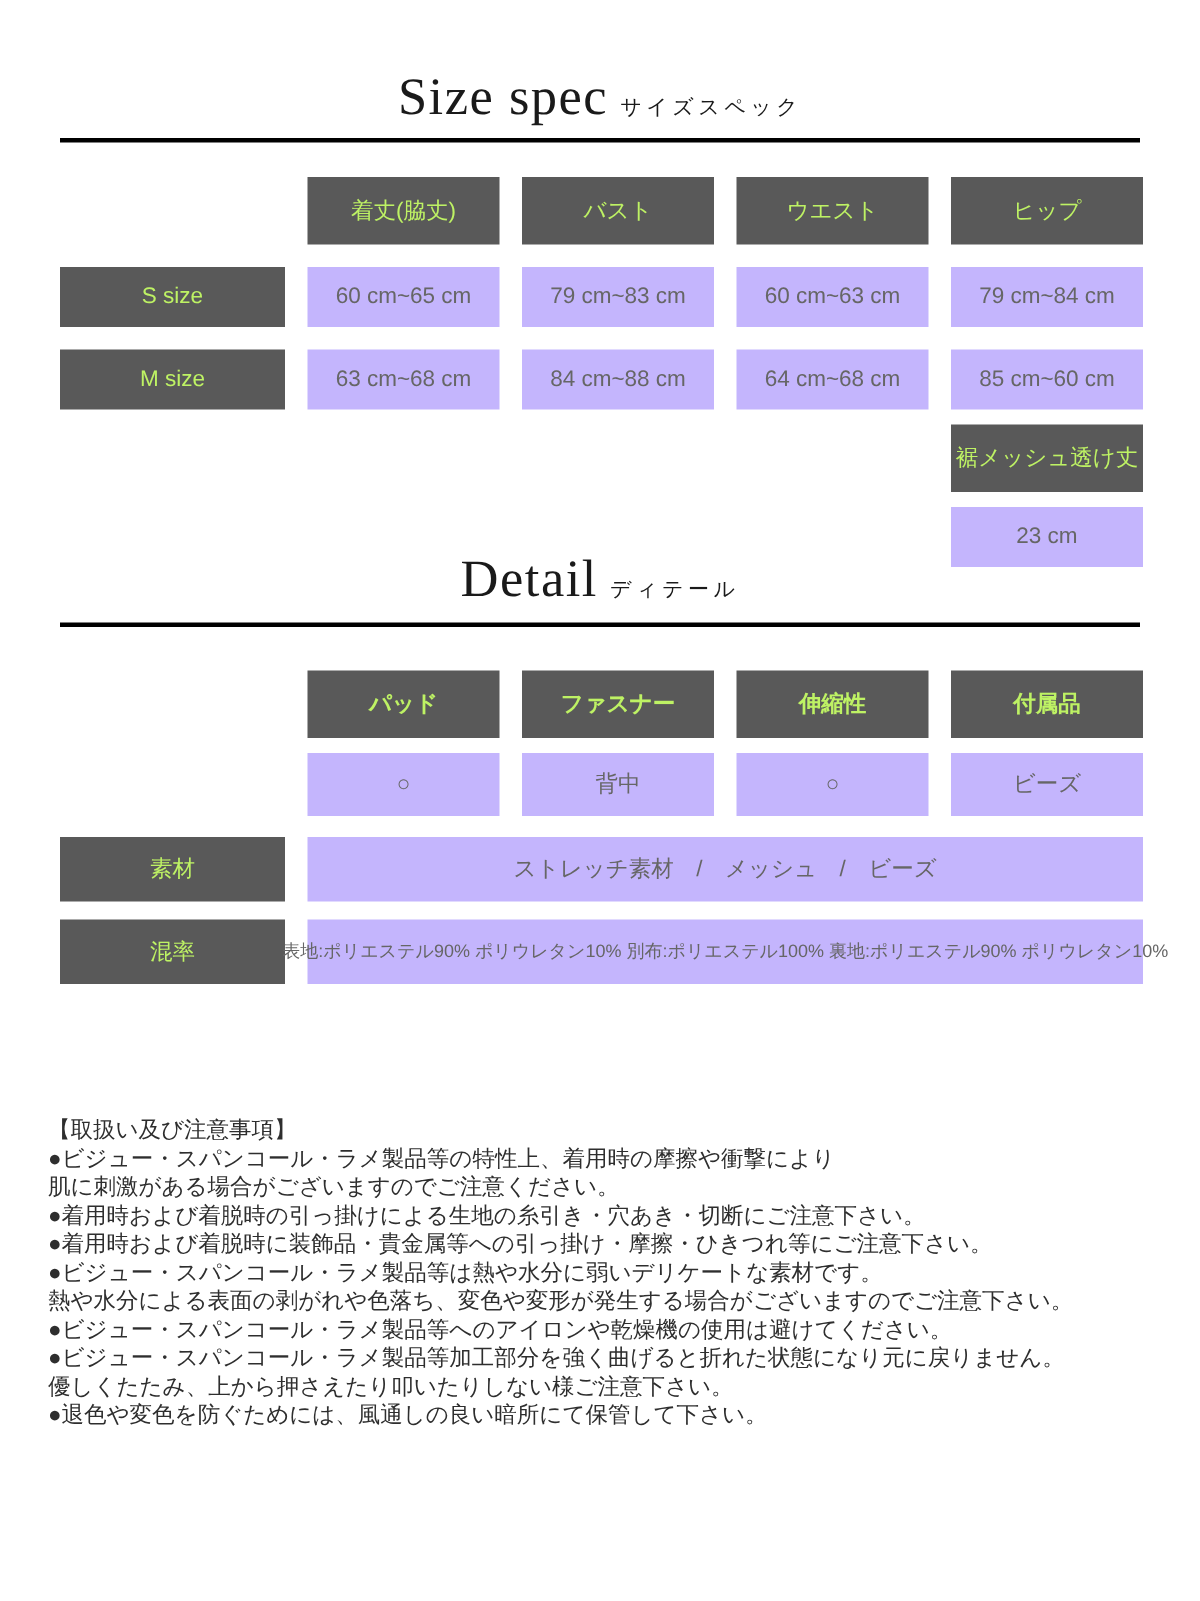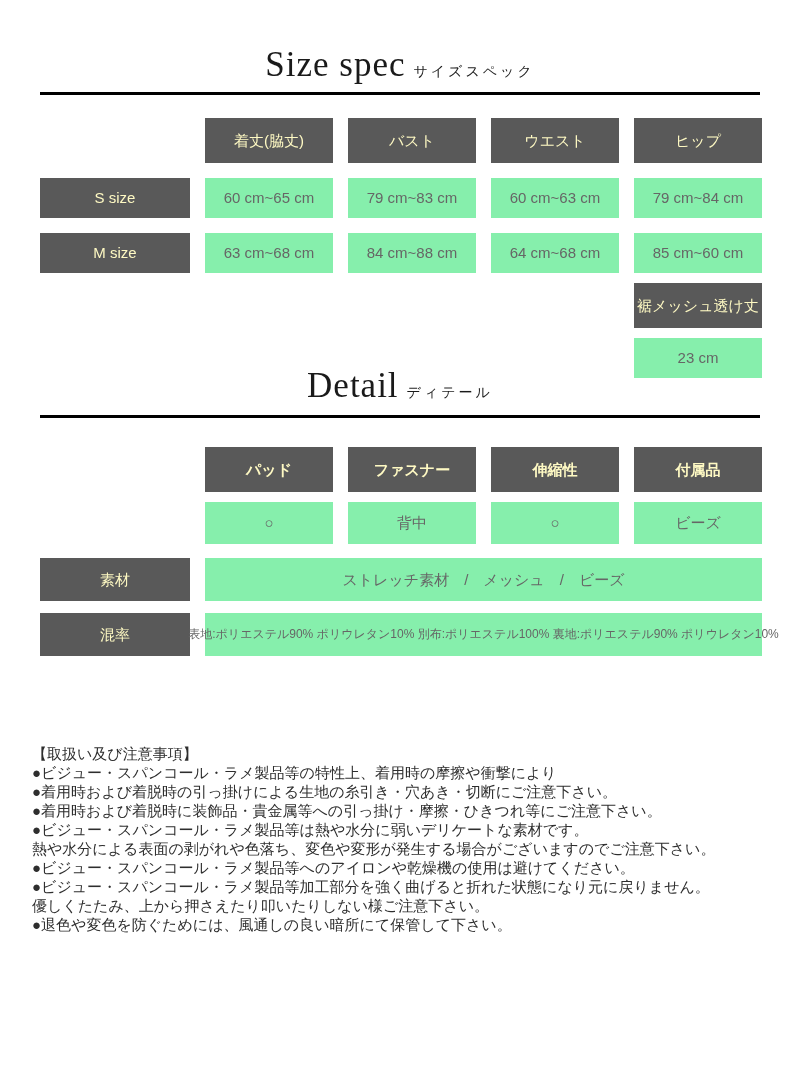--- a/index.html
+++ b/index.html
@@ -52,24 +52,24 @@
   .cell {
     display: flex;
     align-items: center;
     justify-content: center;
     text-align: center;
     font-size: 15px;
     line-height: 1.2;
   }
   .cell.dark {
     background: #595959;
-    color: #fef9c3;
+    color: #bef264;
   }
   .cell.light {
-    background: #86efac;
+    background: #c4b5fd;
     color: #666666;
   }
   .w-label { width: 150px; }
   .w-col   { width: 128px; }
   .w-wide  { width: 557px; }
   .h-45 { height: 45px; }
   .h-42 { height: 42px; }
   .h-40 { height: 40px; }
   .h-43 { height: 43px; }
   .fs-12 { font-size: 12px; white-space: nowrap; }
@@ -151,20 +151,21 @@
   </div>
 
   <div class="row" style="top:613px; left:40px;justify-content:space-between;">
     <div class="cell dark w-label h-43">混率</div>
     <div class="cell light w-wide h-43 fs-12">表地:ポリエステル90% ポリウレタン10% 別布:ポリエステル100% 裏地:ポリエステル90% ポリウレタン10%</div>
   </div>
 
   <div class="notes">
     <div>【取扱い及び注意事項】</div>
     <div>●ビジュー・スパンコール・ラメ製品等の特性上、着用時の摩擦や衝撃により</div>
+    <div>肌に刺激がある場合がございますのでご注意ください。</div>
     <div>●着用時および着脱時の引っ掛けによる生地の糸引き・穴あき・切断にご注意下さい。</div>
     <div>●着用時および着脱時に装飾品・貴金属等への引っ掛け・摩擦・ひきつれ等にご注意下さい。</div>
     <div>●ビジュー・スパンコール・ラメ製品等は熱や水分に弱いデリケートな素材です。</div>
     <div>熱や水分による表面の剥がれや色落ち、変色や変形が発生する場合がございますのでご注意下さい。</div>
     <div>●ビジュー・スパンコール・ラメ製品等へのアイロンや乾燥機の使用は避けてください。</div>
     <div>●ビジュー・スパンコール・ラメ製品等加工部分を強く曲げると折れた状態になり元に戻りません。</div>
     <div>優しくたたみ、上から押さえたり叩いたりしない様ご注意下さい。</div>
     <div>●退色や変色を防ぐためには、風通しの良い暗所にて保管して下さい。</div>
   </div>
 

